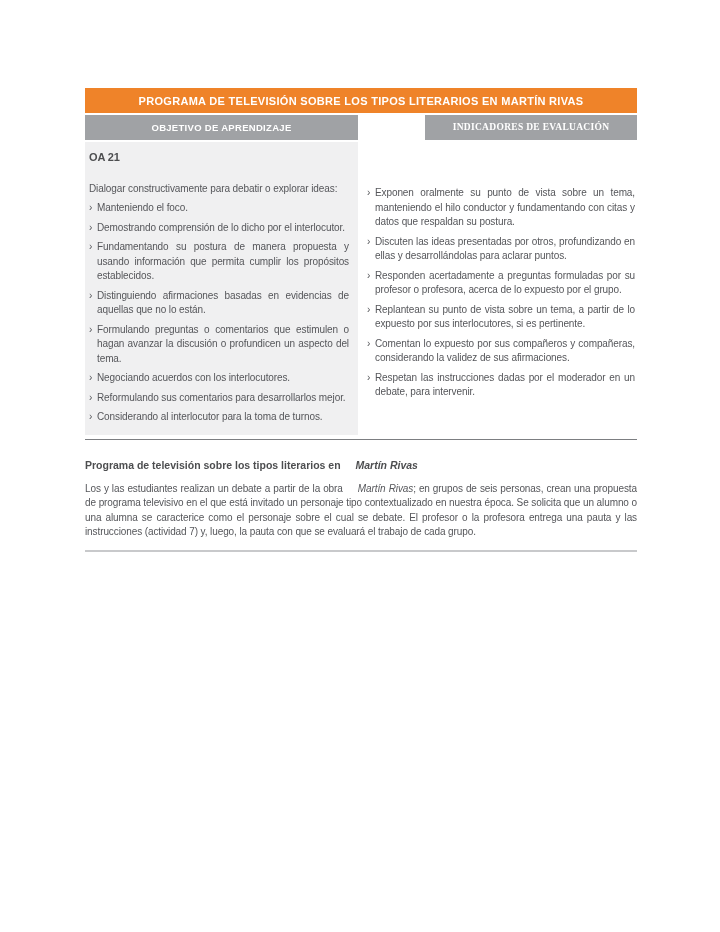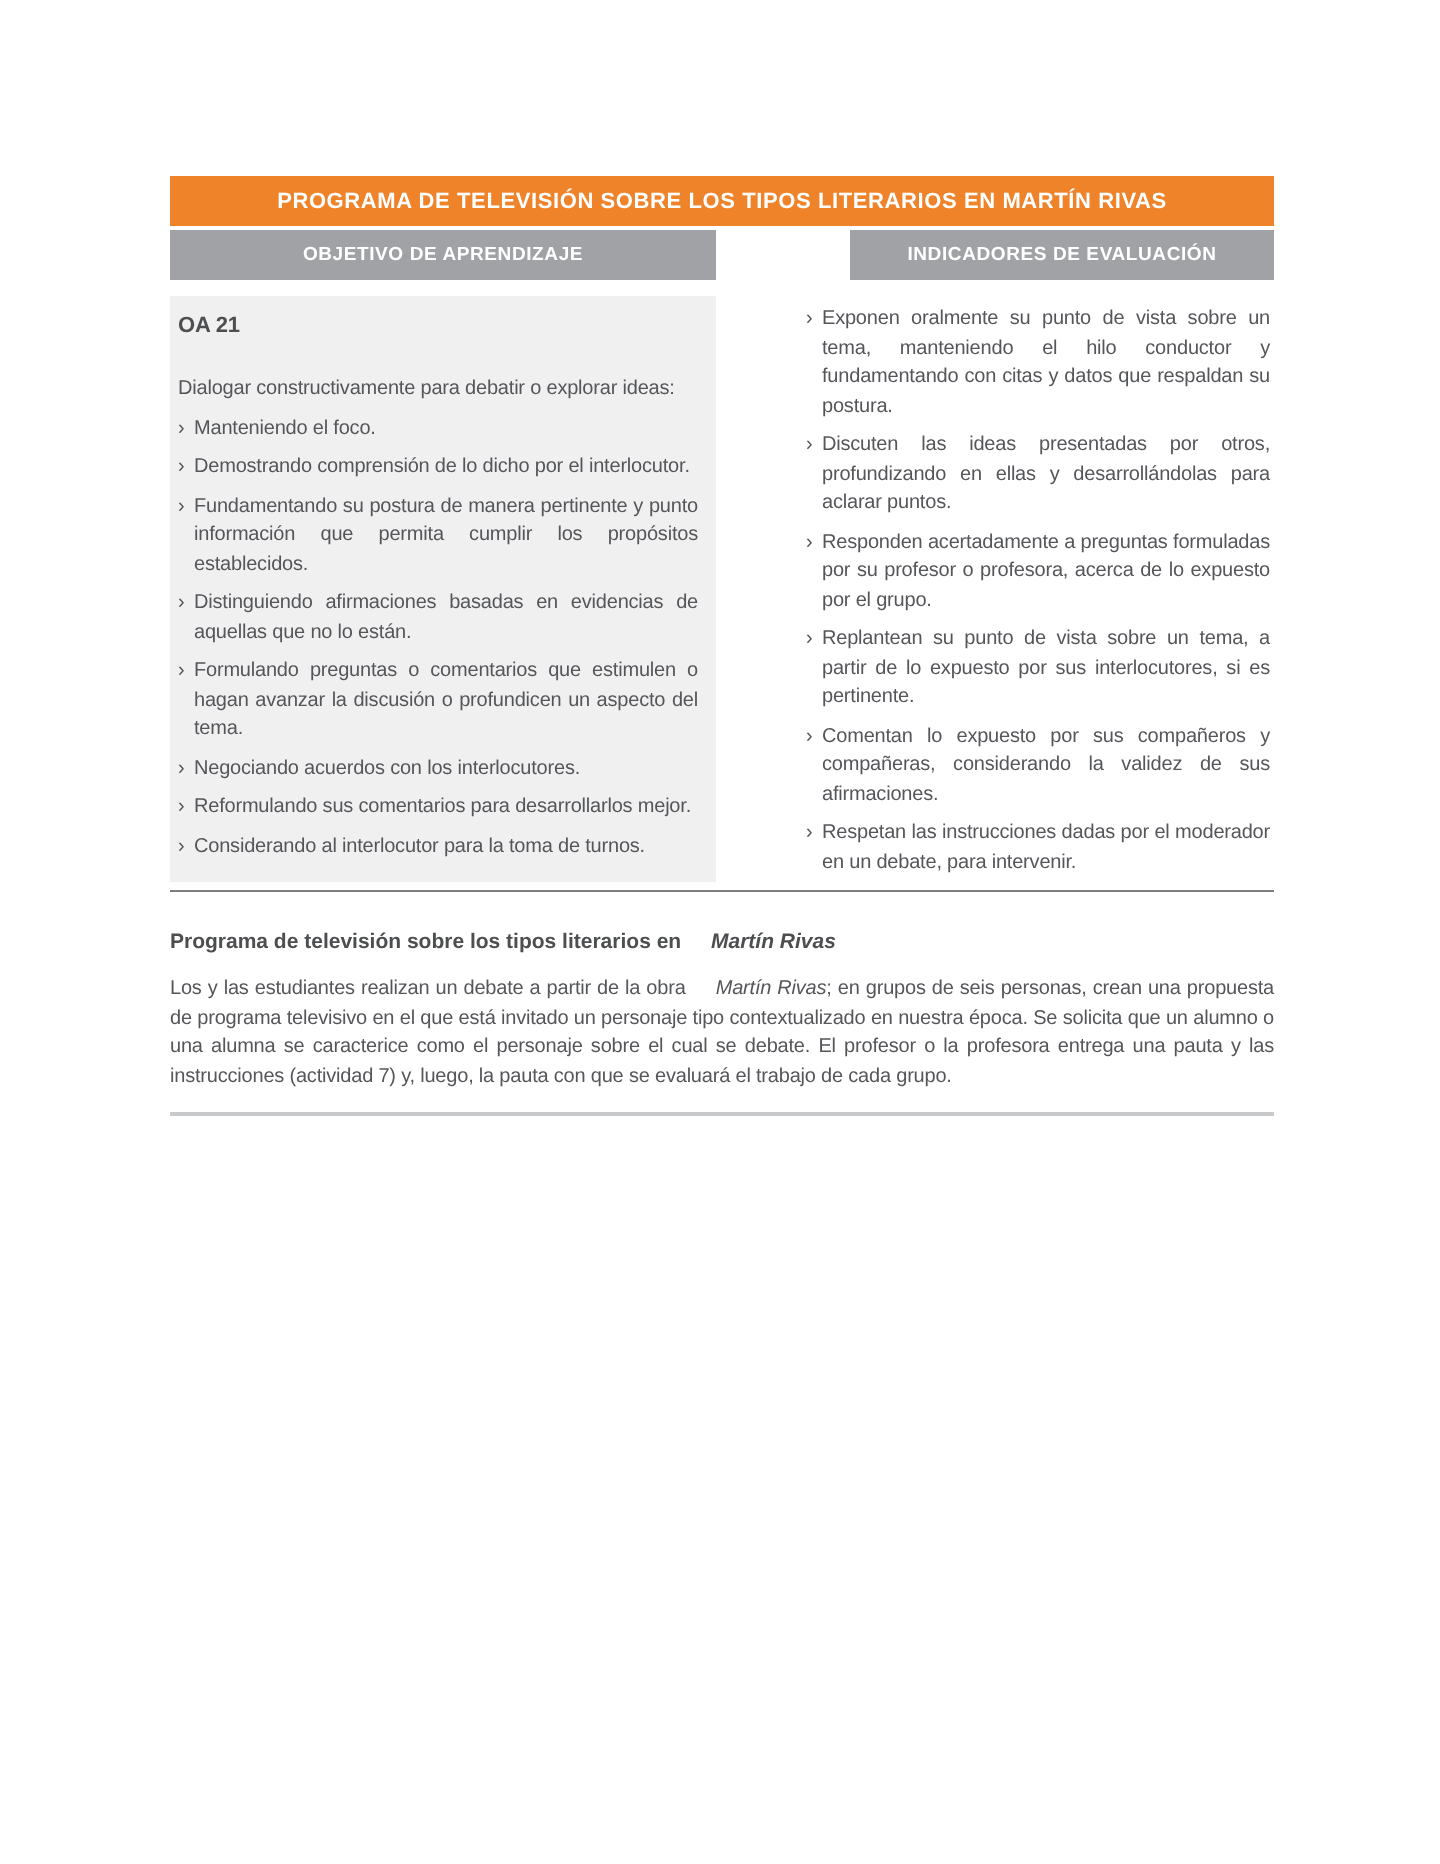--- a/index.html
+++ b/index.html
@@ -34,22 +34,22 @@
     background: #A0A2A5;
     color: #ffffff;
     font-weight: 700;
     font-size: 9.5px;
     letter-spacing: 0.3px;
     text-align: center;
     padding: 7px 4px;
   }
   .cell.left  { width: 273px; }
   .gapcol     { width: 3px; background: #ffffff; }
-  .cell.right { flex: 1; }
-  .t-body { display: flex; align-items: flex-end; margin-top: 2px; gap: 36px; }
+  .cell.right { flex: 1; font-family: Liberation Serif, serif; }
+  .t-body { display: flex; align-items: center; margin-top: 2px; }
   .col-left {
     width: 273px;
     background: #F0F0F1;
     padding: 6px 9px 10px 4px;
   }
   .col-right {
     flex: 1;
     margin-left: 3px;
     padding: 6px 2px 2px 6px;
   }
@@ -91,21 +91,21 @@
               <div class="bullet">
               <span class="glyph">›</span>
               <span class="btext">Manteniendo el foco.</span>
             </div>
               <div class="bullet">
               <span class="glyph">›</span>
               <span class="btext">Demostrando comprensión de lo dicho por el interlocutor.</span>
             </div>
               <div class="bullet">
               <span class="glyph">›</span>
-              <span class="btext">Fundamentando su postura de manera pertinente y punto información que permita cumplir los propósitos establecidos.</span>
+              <span class="btext">Fundamentando su postura de manera propuesta y usando información que permita cumplir los propósitos establecidos.</span>
             </div>
               <div class="bullet">
               <span class="glyph">›</span>
               <span class="btext">Distinguiendo afirmaciones basadas en evidencias de aquellas que no lo están.</span>
             </div>
               <div class="bullet">
               <span class="glyph">›</span>
               <span class="btext">Formulando preguntas o comentarios que estimulen o hagan avanzar la discusión o profundicen un aspecto del tema.</span>
             </div>
               <div class="bullet">

